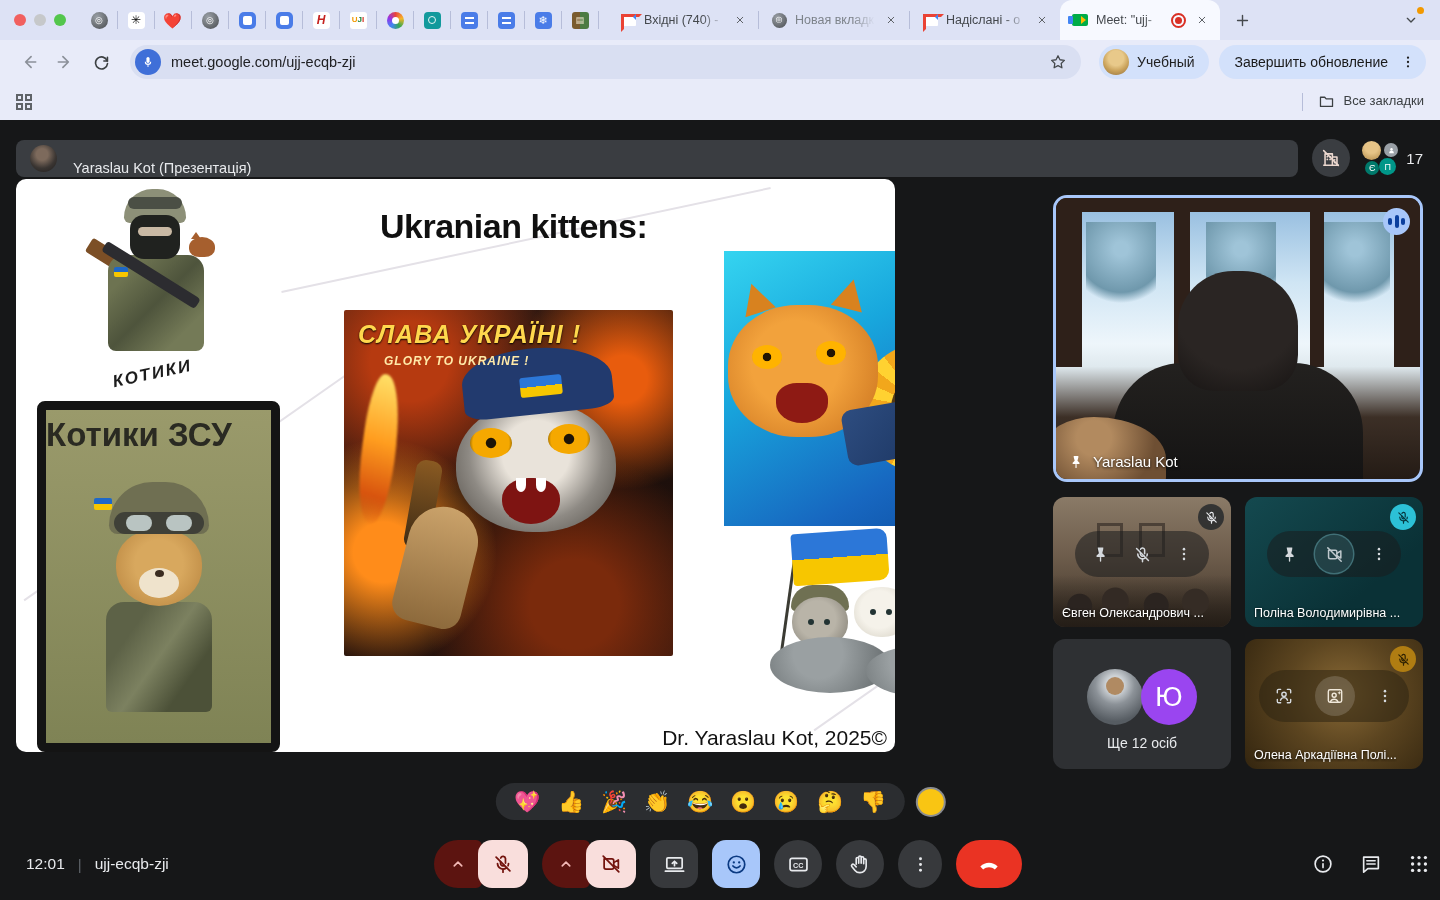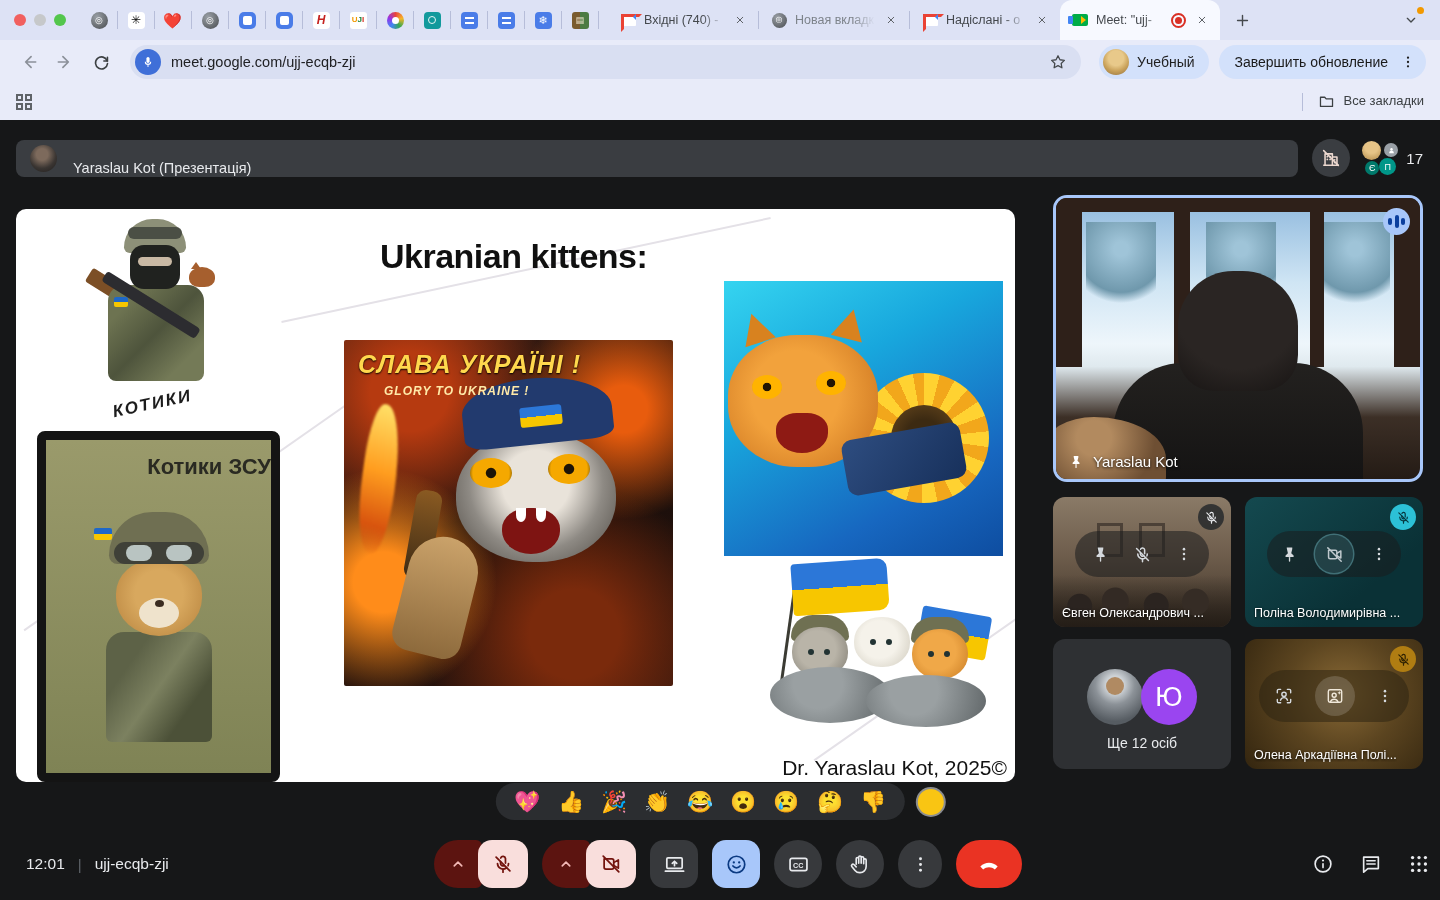--- a/index.html
+++ b/index.html
@@ -79,21 +79,21 @@
   .people-cluster { display:flex; align-items:center; gap:8px; }
   .stack { position:relative; width:36px; height:34px; }
   .stack .a { position:absolute; border-radius:50%; display:flex; align-items:center; justify-content:center; font-size:9px; color:#fff; }
   .a1 { left:0; top:0; width:19px; height:19px; background:radial-gradient(circle at 50% 30%, #e6c487 40%, #b08948); }
   .a2 { right:0; top:2px; width:14px; height:14px; background:#9aa0a6; color:#e8eaed;}
   .a3 { left:3px; bottom:0; width:14px; height:14px; background:#00796b; }
   .a4 { right:2px; bottom:0; width:17px; height:17px; background:#009688; }
   .count { color:#e8eaed; font-size:15px; }
 
   
-  .slide { position:absolute; left:16px; top:89px; width:999px; height:573px; background:#fff; border-radius:10px; overflow:hidden; }
+  .slide { position:absolute; left:16px; top:59px; width:879px; height:573px; background:#fff; border-radius:10px; overflow:hidden; }
   .diag { position:absolute; background:#e4e1e7; height:1.5px; }
   .d1 { width:420px; left:-30px; top:300px; transform:rotate(-35deg); }
   .d2 { width:500px; left:260px; top:60px; transform:rotate(-12deg); }
   .d3 { width:420px; left:760px; top:430px; transform:rotate(-35deg); }
   .slide-title { position:absolute; left:364px; top:28px; font-size:34px; font-weight:bold; color:#101010; letter-spacing:-0.5px; }
   .credit { position:absolute; right:8px; bottom:2px; font-size:21px; color:#111; }
 
   .sticker { position:absolute; left:62px; top:2px; width:155px; height:205px; }
   .helmet { position:absolute; left:46px; top:8px; width:62px; height:34px; background:#8d9078; border-radius:30px 30px 6px 6px; }
   .goggles { position:absolute; left:50px; top:16px; width:54px; height:12px; background:#4b4f45; border-radius:6px; }
@@ -101,21 +101,21 @@
   .eyes-slit { position:absolute; left:60px; top:46px; width:34px; height:9px; background:#c9b9a4; border-radius:5px; }
   .torso { position:absolute; left:30px; top:74px; width:96px; height:96px; background:linear-gradient(135deg,#6d7351 20%,#4e543c 50%,#747a57 80%); border-radius:16px 16px 8px 8px; }
   .patch { position:absolute; left:36px; top:86px; width:14px; height:10px; background:linear-gradient(#1e68c8 50%,#f7c600 50%); border-radius:2px; }
   .rifle { position:absolute; left:18px; top:88px; width:110px; height:12px; background:#2c2c30; transform:rotate(32deg); border-radius:4px; }
   .rifle-stock { position:absolute; left:8px; top:66px; width:40px; height:16px; background:#7c4f26; transform:rotate(32deg); border-radius:3px; }
   .kitten { position:absolute; right:18px; top:56px; width:26px; height:20px; background:#a65f2e; border-radius:50% 50% 40% 40%; }
   .kitten::before { content:""; position:absolute; left:2px; top:-5px; border-left:5px solid transparent; border-right:5px solid transparent; border-bottom:7px solid #a65f2e; }
   .sticker-caption { position:absolute; left:34px; bottom:2px; font-size:17px; font-weight:bold; font-style:italic; color:#1c1c1c; transform:rotate(-12deg); letter-spacing:2px; }
 
   .badge { position:absolute; left:21px; top:222px; width:243px; height:351px; background:linear-gradient(180deg,#9a9a6b,#7f8355); border:9px solid #141414; border-radius:8px; }
-  .badge-title { text-align:right; margin-top:14px; font-size:22px; font-weight:bold; color:#2a2a22; }
+  .badge-title { text-align:left; margin-top:6px; font-size:33px; font-weight:bold; color:#2a2a22; }
   .badge-cat { position:absolute; left:50%; top:72px; transform:translateX(-50%); width:150px; height:240px; }
   .bc-helmet { position:absolute; left:25px; top:0; width:100px; height:52px; background:#6f6f52; border-radius:50px 50px 10px 10px; }
   .bc-goggles { position:absolute; left:30px; top:30px; width:90px; height:22px; background:#3f4038; border-radius:11px; }
   .bc-goggles i { position:absolute; top:3px; width:26px; height:16px; background:#b9c4c2; border-radius:8px; }
   .bc-goggles i:first-child { left:12px; } .bc-goggles i:last-child { right:12px; }
   .bc-face { position:absolute; left:32px; top:48px; width:86px; height:76px; background:radial-gradient(circle at 50% 45%, #d8a85e 40%, #b5813c); border-radius:44% 44% 50% 50%; }
   .bc-muzzle { position:absolute; left:55px; top:86px; width:40px; height:30px; background:#efe3cc; border-radius:50%; }
   .bc-nose { position:absolute; left:71px; top:88px; width:9px; height:7px; background:#3a2c20; border-radius:50%; }
   .bc-body { position:absolute; left:22px; top:120px; width:106px; height:110px; background:linear-gradient(125deg,#5d6247 25%,#7c8160 50%,#4c5138 75%); border-radius:18px 18px 6px 6px; }
   .bc-flag { position:absolute; left:10px; top:16px; width:18px; height:12px; background:linear-gradient(#1e68c8 50%,#f7c600 50%); border-radius:2px; }

